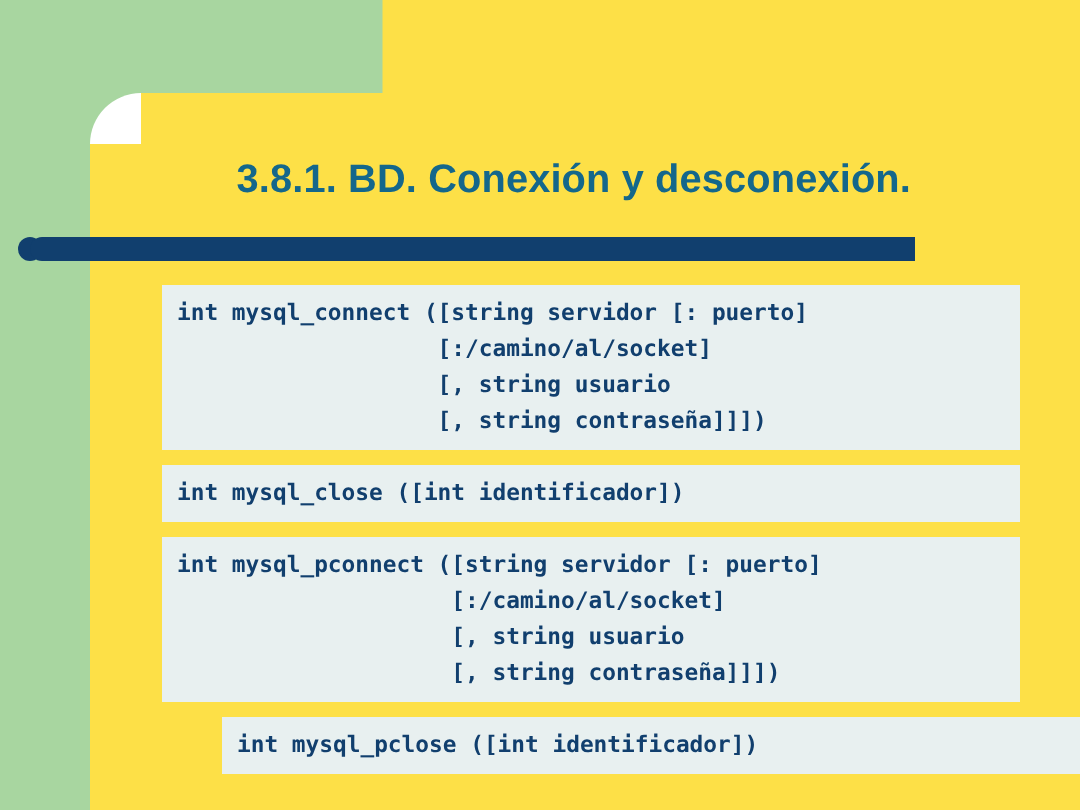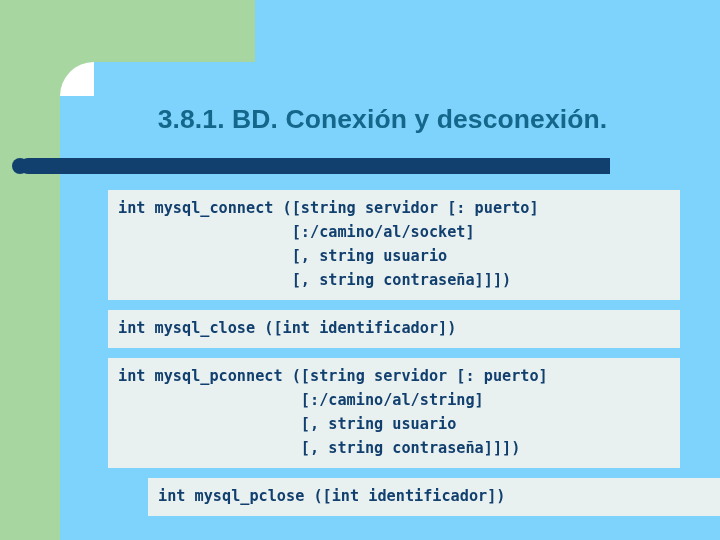--- a/index.html
+++ b/index.html
@@ -10,21 +10,21 @@
     width: 720px;
     height: 540px;
     background: #ffffff;
     font-family: "Liberation Sans", sans-serif;
     overflow: hidden;
   }
   .slide {
     position: relative;
     width: 720px;
     height: 540px;
-    background: #7dd3fc;
+    background: #fde047;
     overflow: hidden;
   }
   
   .deco-band {
     position: absolute;
     left: 0;
     top: 0;
     width: 60px;
     height: 540px;
     background: #a8d6a0;
@@ -127,19 +127,19 @@
   <div class="title-bar-cap"></div>
   <div class="title-bar"></div>
 
   <div class="code-area">
     <div class="code-block cb-1">int mysql_connect ([string servidor [: puerto]
                    [:/camino/al/socket]
                    [, string usuario
                    [, string contraseña]]])</div>
     <div class="code-block cb-2">int mysql_close ([int identificador])</div>
     <div class="code-block cb-3">int mysql_pconnect ([string servidor [: puerto]
-                    [:/camino/al/string]
+                    [:/camino/al/socket]
                     [, string usuario
                     [, string contraseña]]])</div>
     <div class="code-block cb-4">int mysql_pclose ([int identificador])</div>
   </div>
 
 </div>
 
 </body></html>

